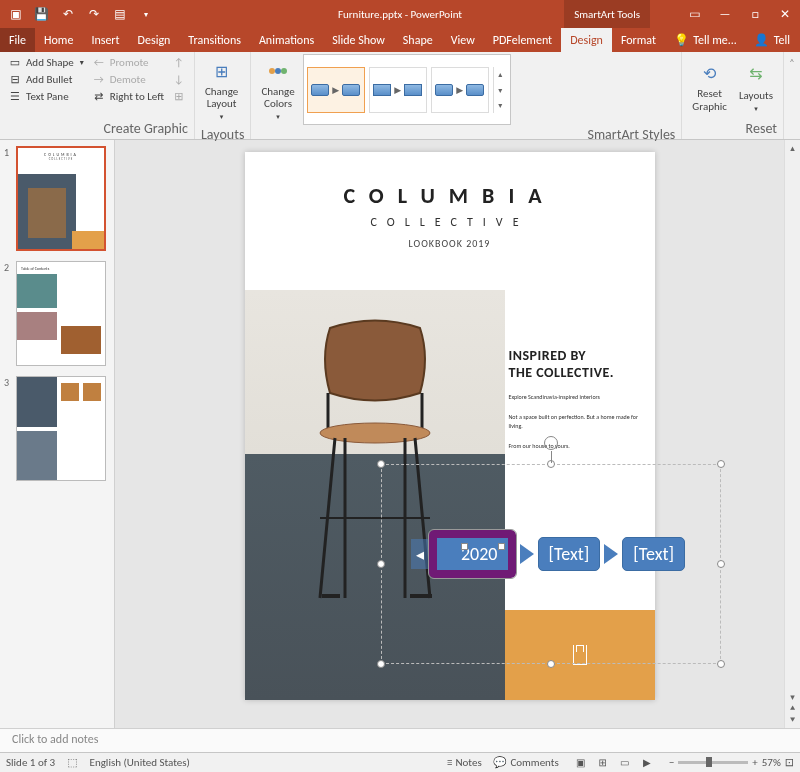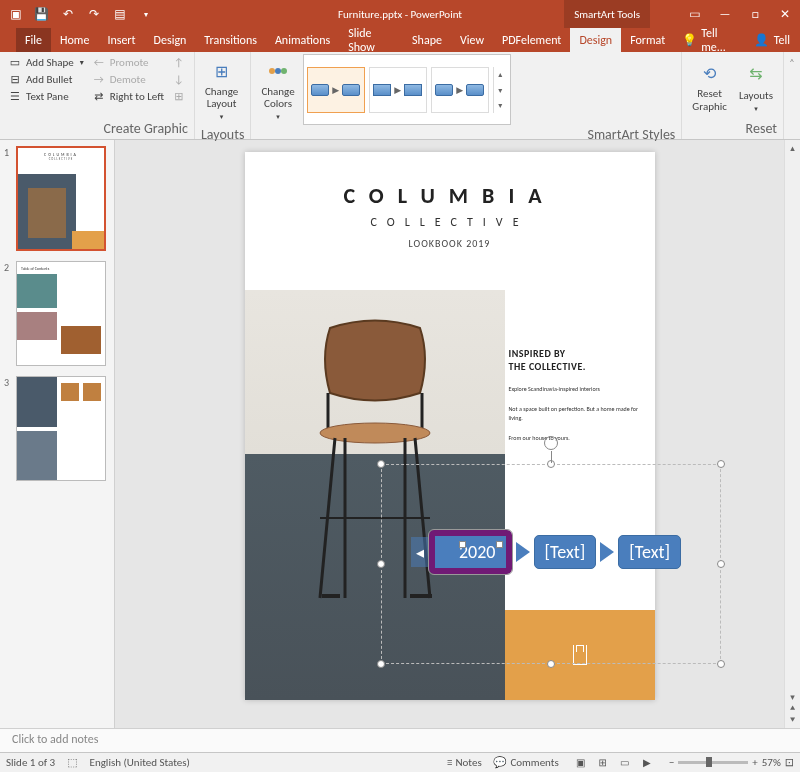--- a/index.html
+++ b/index.html
@@ -10,21 +10,21 @@
   .titlebar .qat { display: flex; align-items: center; gap: 6px; padding-left: 6px; }
   .titlebar .qat .icon { width: 20px; height: 20px; display: flex; align-items: center; justify-content: center; font-size: 12px; color: #fff; }
   .titlebar .doc-title { position: absolute; left: 50%; transform: translateX(-50%); white-space: nowrap; }
   .titlebar .smartart-tools { position: absolute; right: 150px; height: 100%; background: rgba(0,0,0,0.15); padding: 0 10px; display: flex; align-items: center; font-size: 11px; }
   .titlebar .window-controls { position: absolute; right: 0; display: flex; height: 100%; }
   .titlebar .window-controls .wc { width: 30px; display: flex; align-items: center; justify-content: center; font-size: 12px; }
 
   
   .ribbon-tabs { height: 24px; background: #B7472A; color: #fff; display: flex; align-items: stretch; font-size: 12px; }
   .ribbon-tabs .tab { padding: 0 9px; display: flex; align-items: center; cursor: pointer; }
-  .ribbon-tabs .tab.file { background: #8A3520; margin-left: 16px; }
+  .ribbon-tabs .tab.file { background: #8A3520; }
   .ribbon-tabs .tab.active { background: #f1f1f1; color: #B7472A; }
   .ribbon-tabs .flex-spacer { flex: 1; }
   .ribbon-tabs .tell-me { display: flex; align-items: center; padding: 0 8px; gap: 4px; }
   .ribbon-tabs .share { padding: 0 10px; display: flex; align-items: center; gap: 4px; }
 
   
   .ribbon { height: 88px; background: #f1f1f1; border-bottom: 1px solid #c6c6c6; display: flex; font-size: 11px; color: #444; }
   .ribbon .group { border-right: 1px solid #dcdcdc; padding: 2px 6px; display: flex; flex-direction: column; }
   .ribbon .group .group-body { flex: 1; display: flex; gap: 4px; }
   .ribbon .group .group-label { text-align: right; font-size: 14px; color: #666; padding-top: 1px; }
@@ -57,34 +57,34 @@
   .slide { position: absolute; left: 50%; top: 12px; transform: translateX(-50%); width: 410px; height: 548px; background: #fff; box-shadow: 0 0 6px rgba(0,0,0,0.2); }
   .slide .title { text-align: center; font-size: 22px; letter-spacing: 14px; font-weight: 700; color: #222; padding-top: 30px; }
   .slide .subtitle { text-align: center; font-size: 12px; letter-spacing: 10px; color: #333; padding-top: 6px; }
   .slide .lookbook { text-align: center; font-size: 10px; letter-spacing: 1px; color: #444; padding-top: 8px; }
   .slide .hero { position: absolute; left: 0; top: 138px; width: 260px; height: 410px; background: linear-gradient(180deg, #e8e5df 0%, #e2dfd8 40%, #4f5b63 40%, #495259 100%); }
   .slide .chair { position: absolute; left: 45px; top: 18px; width: 170px; height: 310px; }
   .slide .accent { position: absolute; right: 0; bottom: 0; width: 150px; height: 90px; background: #e3a04a; display: flex; align-items: center; justify-content: center; }
   .slide .accent-icon { width: 14px; height: 20px; border: 1.5px solid #fff; border-top: none; position: relative; }
   .slide .accent-icon::before { content: ""; position: absolute; left: 2px; right: 2px; top: 0; height: 6px; border: 1.5px solid #fff; border-bottom: none; }
   .slide .side-text { position: absolute; right: 6px; top: 195px; width: 140px; }
-  .slide .side-text .h { font-size: 10px; font-weight: 700; letter-spacing: 0.5px; color: #222; }
+  .slide .side-text .h { font-size: 14px; font-weight: 700; letter-spacing: 0.5px; color: #222; }
   .slide .side-text .p { font-size: 6px; color: #333; margin-top: 12px; line-height: 1.4; }
 
   .smartart { position: absolute; left: 296px; top: 384px; width: 310px; height: 54px; }
   .sa-frame { position: absolute; left: -30px; top: -60px; width: 340px; height: 200px; }
   .sa-handle { position: absolute; width: 8px; height: 8px; background: #fff; border: 1px solid #888; border-radius: 50%; }
   .sa-rot { position: absolute; width: 14px; height: 14px; border: 1.5px solid #888; border-radius: 50%; left: 50%; top: -28px; transform: translateX(-50%); }
   .sa-rot::after { content: ""; position: absolute; width: 1px; height: 12px; background: #888; left: 50%; top: 14px; }
   .sa-line { position: absolute; border: 1px dashed #bbb; }
 
   .sa-nodes { position: absolute; left: 0; top: 6px; display: flex; align-items: center; gap: 0; }
   .sa-chev { width: 18px; height: 30px; display: flex; align-items: center; justify-content: center; color: #fff; }
   .sa-node { padding: 5px 10px; background: #4a7ebd; color: #fff; border-radius: 5px; font-size: 18px; border: 1px solid #3b6ca3; position: relative; }
-  .sa-node.sel { border: 6px solid #701a75; outline: 1px solid #999; padding-left: 24px; }
+  .sa-node.sel { border: 8px solid #701a75; outline: 1px solid #999; padding-left: 24px; }
   .sa-node.sel::before, .sa-node.sel::after { content: ""; position: absolute; width: 5px; height: 5px; background: #fff; border: 1px solid #888; }
   .sa-arrow { width: 0; height: 0; border-top: 10px solid transparent; border-bottom: 10px solid transparent; border-left: 14px solid #4a7ebd; margin: 0 4px; }
 
   .vscroll { width: 16px; background: #f0f0f0; border-left: 1px solid #ddd; display: flex; flex-direction: column; align-items: center; justify-content: space-between; font-size: 9px; color: #666; padding: 2px 0; }
 
   .notes { height: 24px; background: #fafafa; border-top: 1px solid #d0d0d0; color: #888; font-size: 12px; padding: 3px 12px; }
 
   .statusbar { height: 20px; background: #f1f1f1; border-top: 1px solid #c6c6c6; display: flex; align-items: center; font-size: 11px; color: #555; padding: 0 6px; gap: 12px; }
   .statusbar .flex-spacer { flex: 1; }
   .statusbar .sb-btn { display: flex; align-items: center; gap: 3px; }

